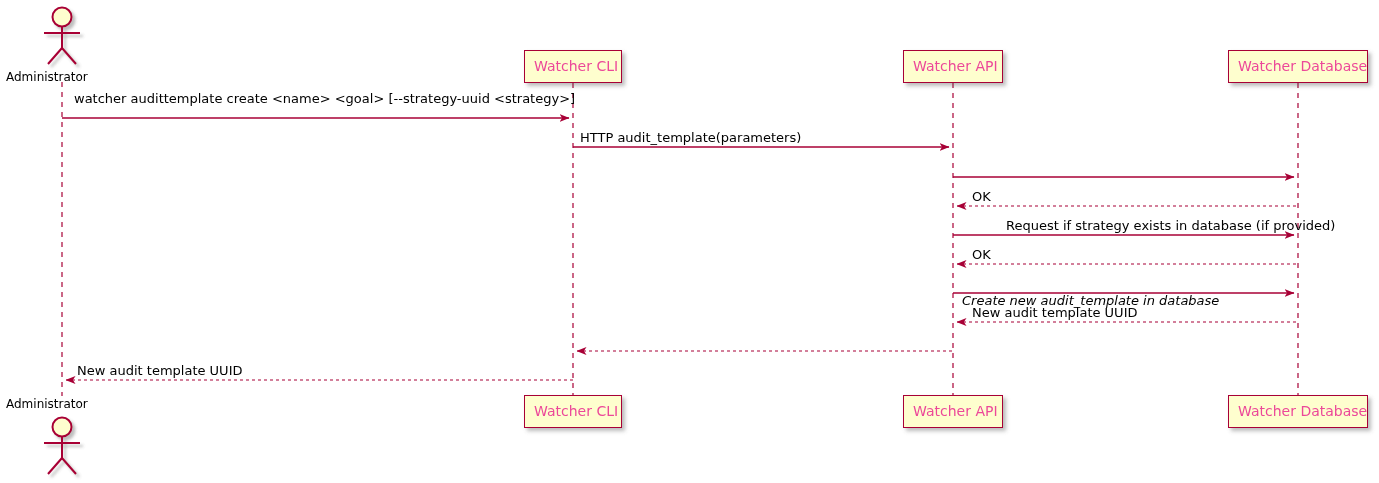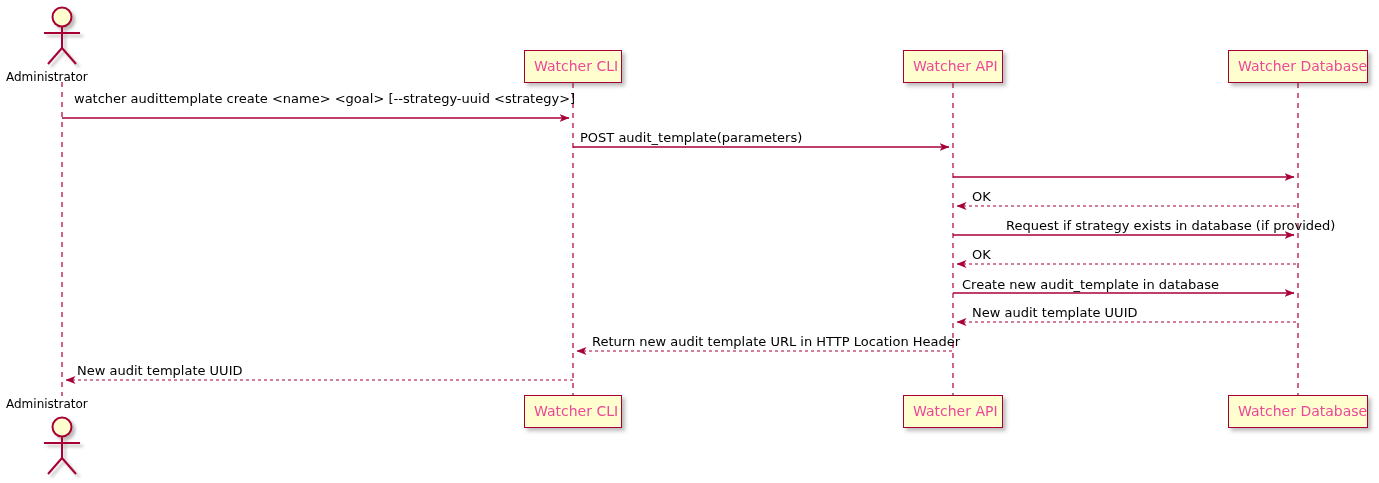--- a/index.html
+++ b/index.html
@@ -135,30 +135,29 @@
   <div class="plabel" style="left:913px; top:404px;">Watcher API</div>
 
   <div class="pbox" style="left:1228px; top:395px; width:140px; height:33px;"></div>
   <div class="plabel" style="left:1238px; top:404px;">Watcher Database</div>
 
   <div class="actor-label" style="left:6px; top:71px;">Administrator</div>
   <div class="actor-label" style="left:6px; top:398px;">Administrator</div>
 
   <div class="msg-label" style="left:66px; top:92px;margin-left:8px;">watcher audittemplate create &lt;name&gt; &lt;goal&gt; [--strategy-uuid &lt;strategy&gt;]</div>
 
-  <div class="msg-label" style="left:580px; top:131px;">POST audit_template(parameters)</div>
+  <div class="msg-label" style="left:580px; top:131px;">HTTP audit_template(parameters)</div>
 
 
   <div class="msg-label" style="left:972px; top:190px;">OK</div>
 
   <div class="msg-label" style="left:962px; top:219px;margin-left:44px;">Request if strategy exists in database (if provided)</div>
 
   <div class="msg-label" style="left:972px; top:248px;">OK</div>
 
-  <div class="msg-label" style="left:962px; top:278px;">Create new audit_template in database</div>
+  <div class="msg-label" style="left:962px; top:294px;font-style:italic;">Create new audit_template in database</div>
 
   <div class="msg-label" style="left:972px; top:306px;">New audit template UUID</div>
 
-  <div class="msg-label" style="left:592px; top:335px;">Return new audit template URL in HTTP Location Header</div>
 
   <div class="msg-label" style="left:77px; top:364px;">New audit template UUID</div>
 
 </div>
 
 </body></html>

